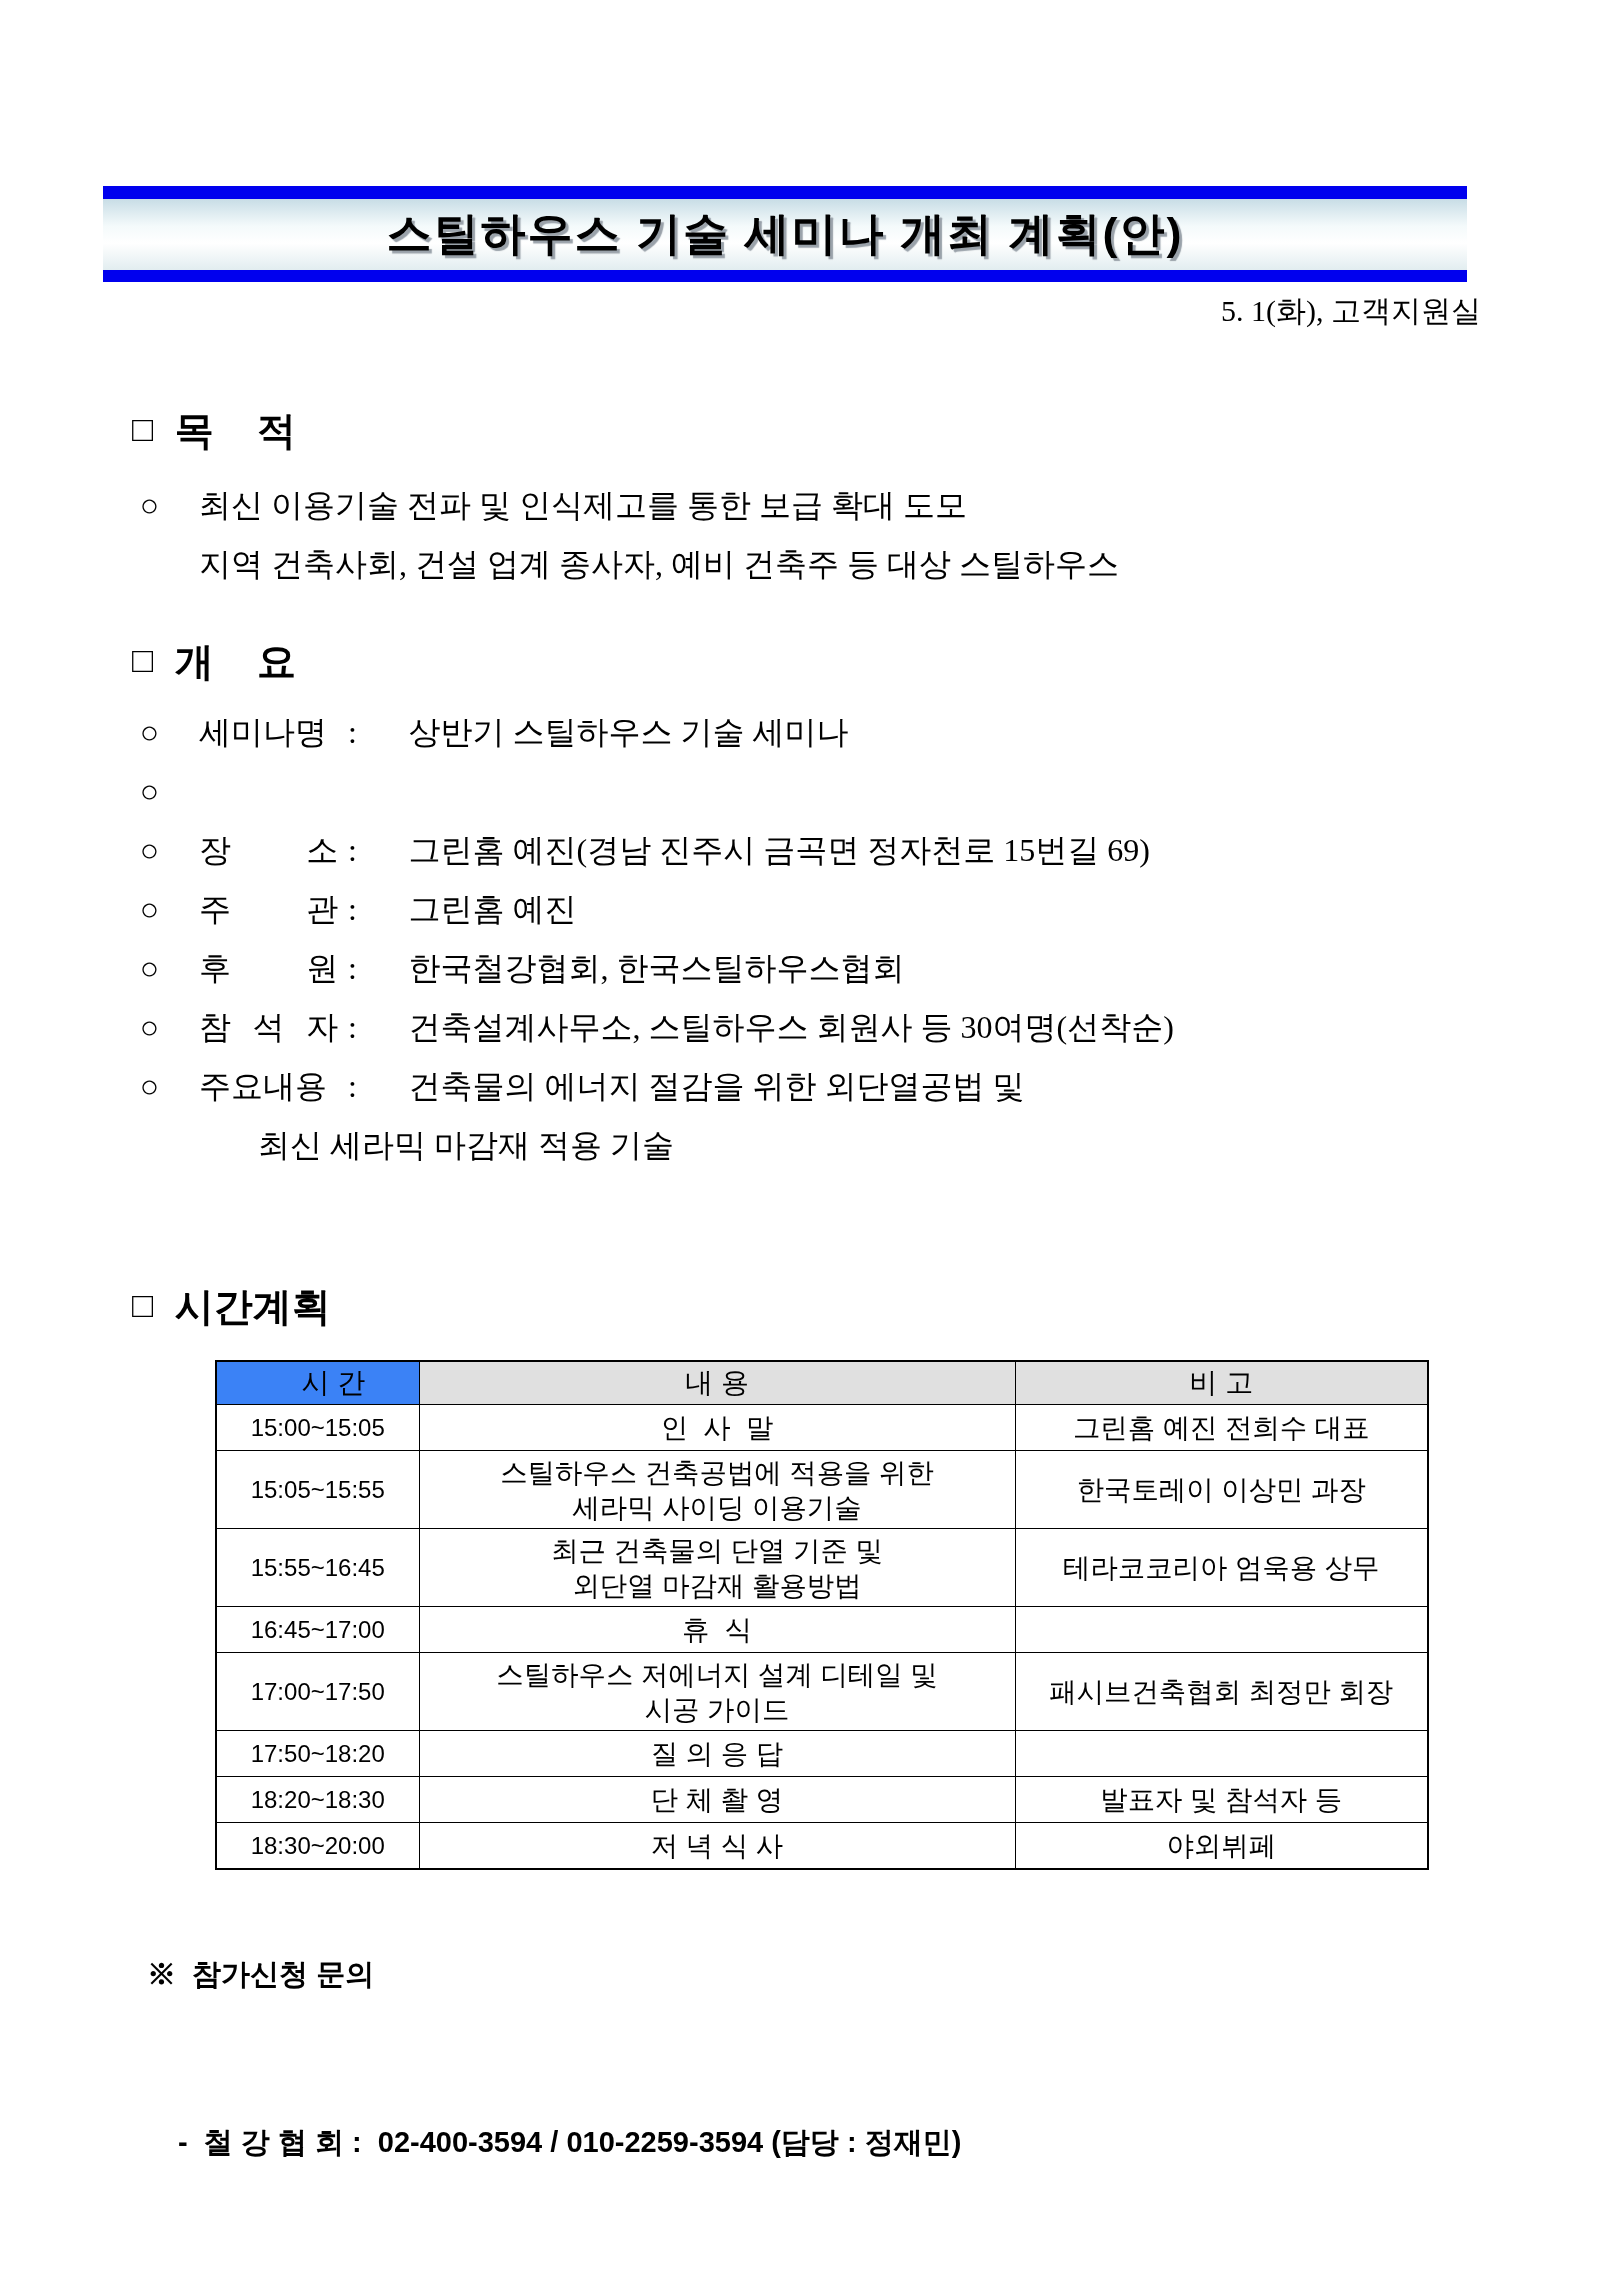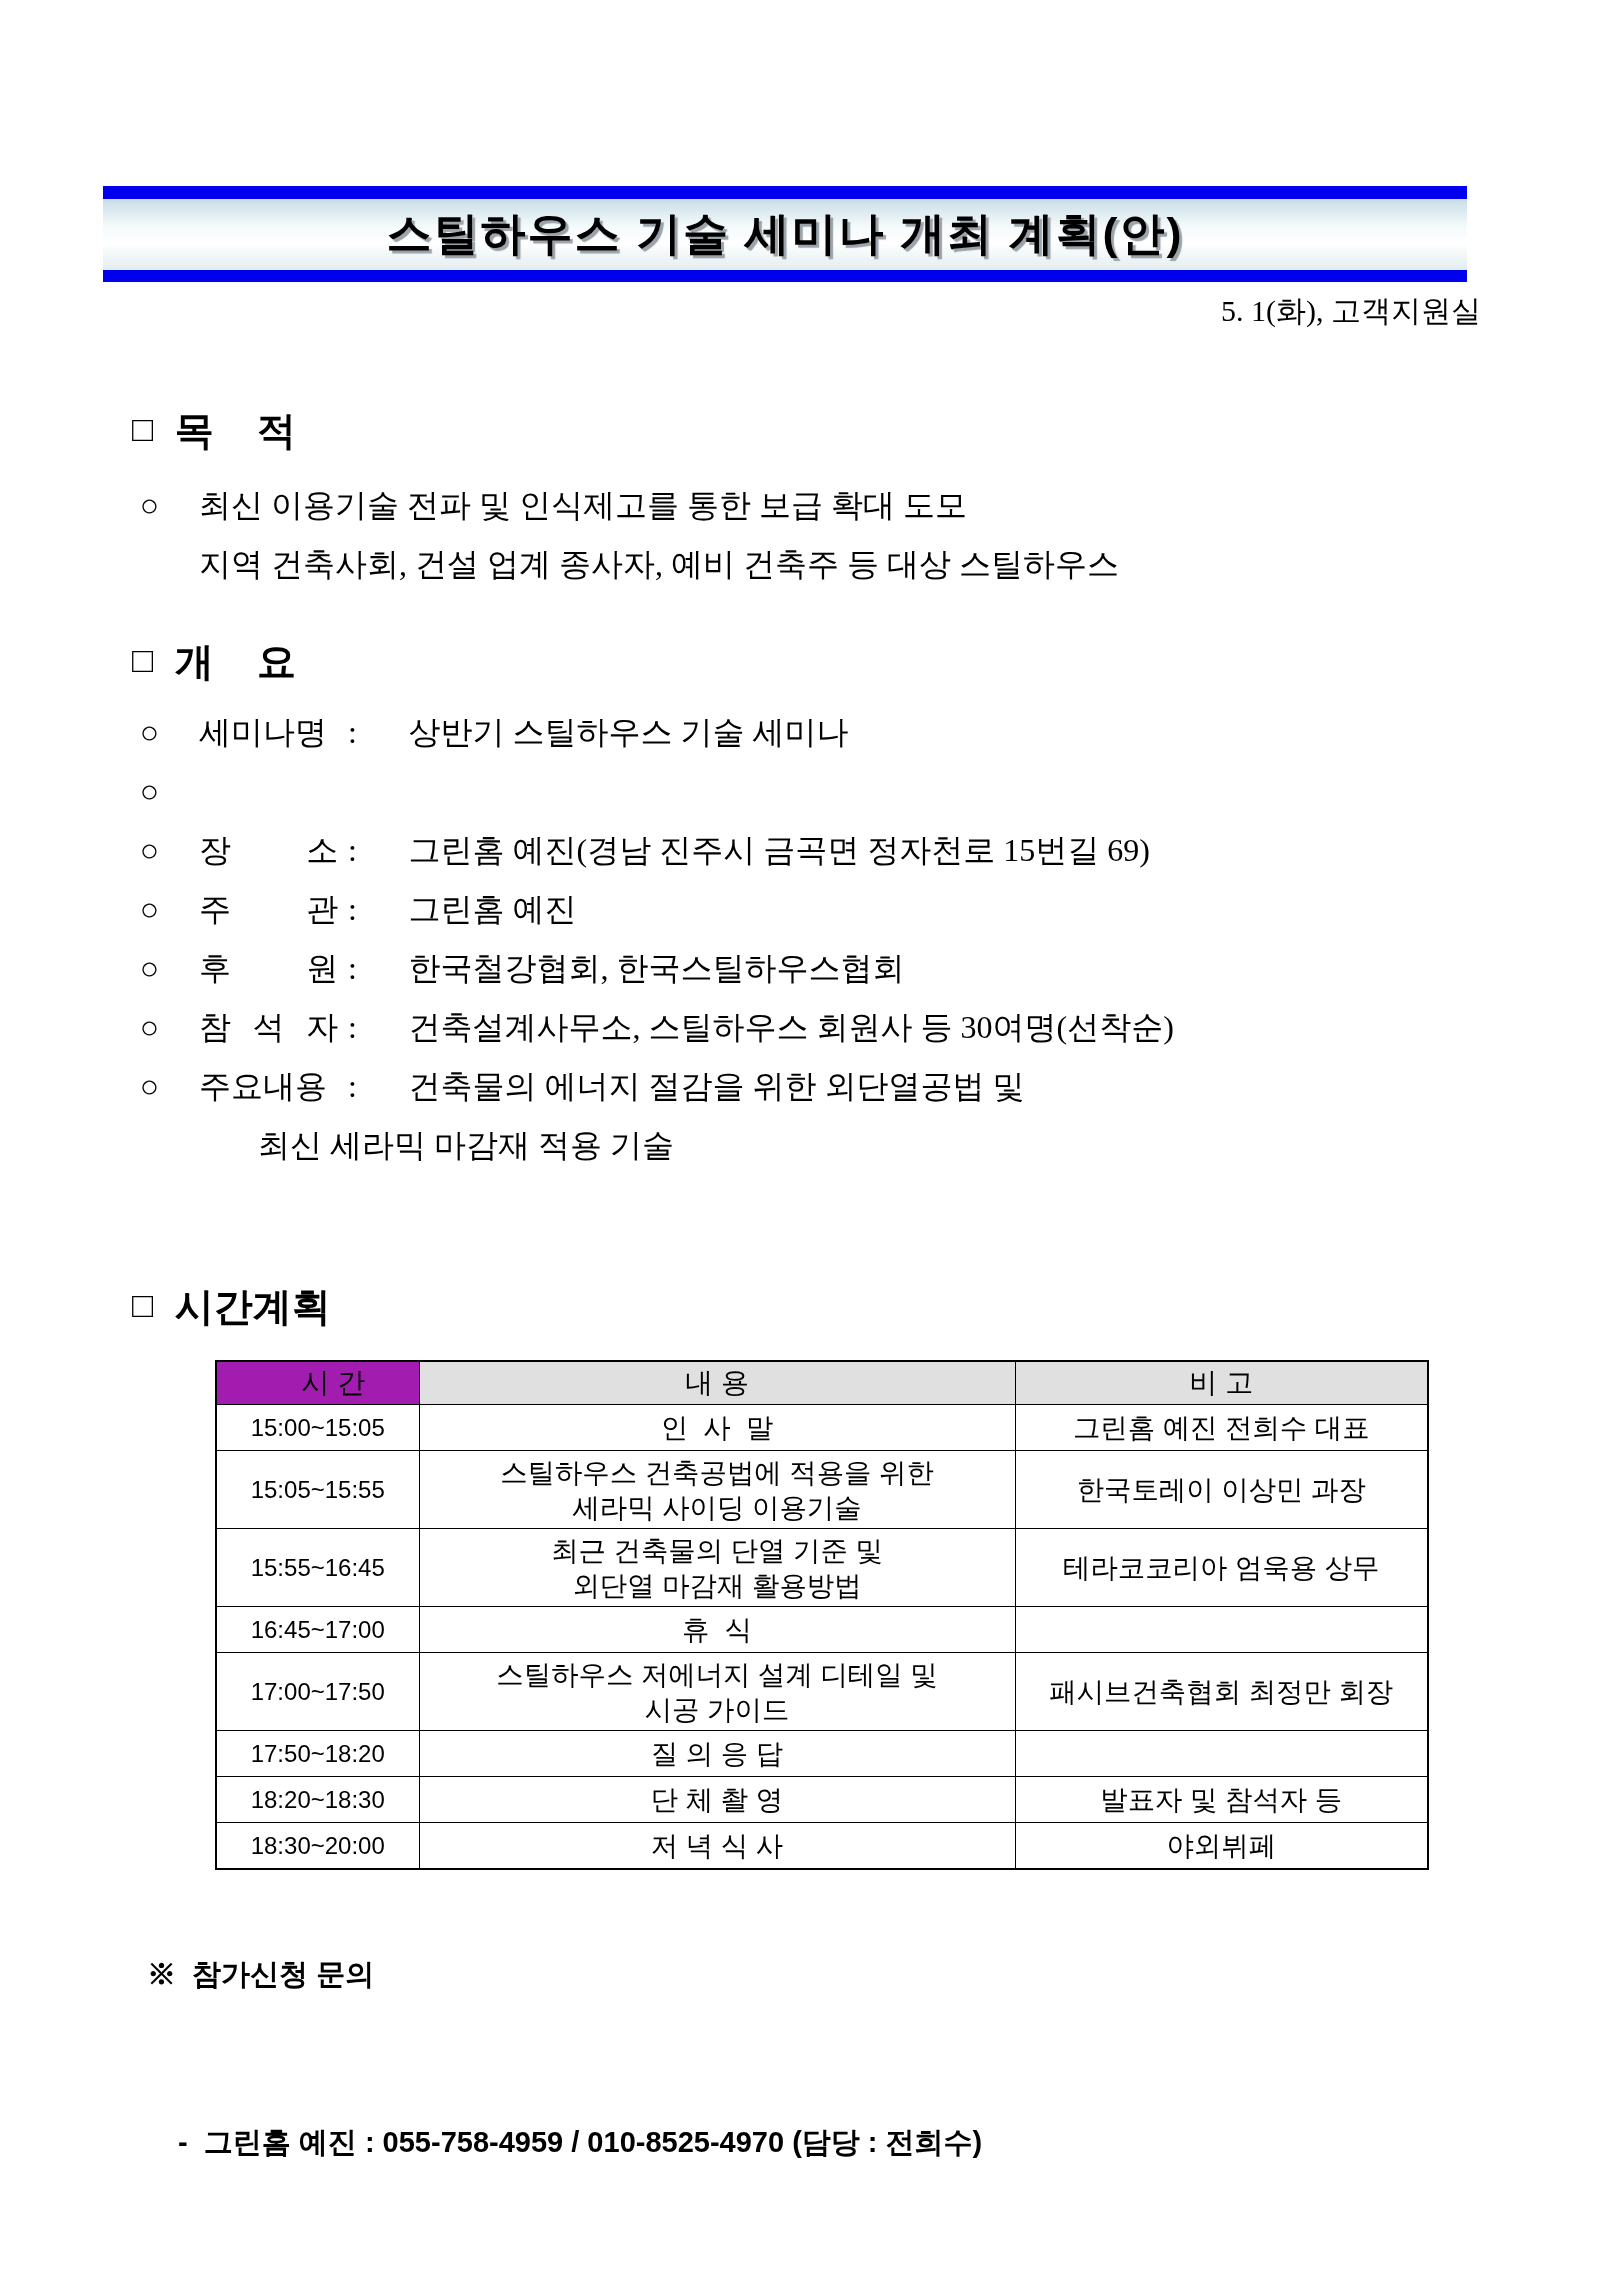--- a/index.html
+++ b/index.html
@@ -159,21 +159,21 @@
     </div>
 
     <table class="schedule" style="margin:25.5px 0 0 83px;">
       <colgroup>
           <col class="c-time">
           <col class="c-content">
           <col class="c-note">
         </colgroup>
       <thead>
         <tr>
-          <th style="background: #a21caf; padding-left: 35px;">시 간</th>
+          <th style="background: #3b82f6; padding-left: 35px;">시 간</th>
           <th style="background: rgb(224, 224, 224);">내 용</th>
           <th style="background: rgb(224, 224, 224);">비 고</th>
         </tr>
       </thead>
       <tbody>
         <tr class="r-single">
           <td class="cell-time">15:00~15:05</td>
           <td>인  사  말</td>
           <td>그린홈 예진 전희수 대표</td>
         </tr>
@@ -215,19 +215,18 @@
           <td>저 녁 식 사</td>
           <td>야외뷔페</td>
         </tr>
       </tbody>
     </table>
   </div>
 
   <div class="abs footer" style="top:1946px; left:147px;">
     <div>※  참가신청 문의</div>
     <div class="f-lines">
-      <div>-  그린홈 예진 : 055-758-4959 / 010-8525-4970 (담당 : 전희수)</div>
       <div>-  철 강 협 회 :  02-400-3594 / 010-2259-3594 (담당 : 정재민)</div>
     </div>
   </div>
 
 </div>
 
 
 </body></html>

